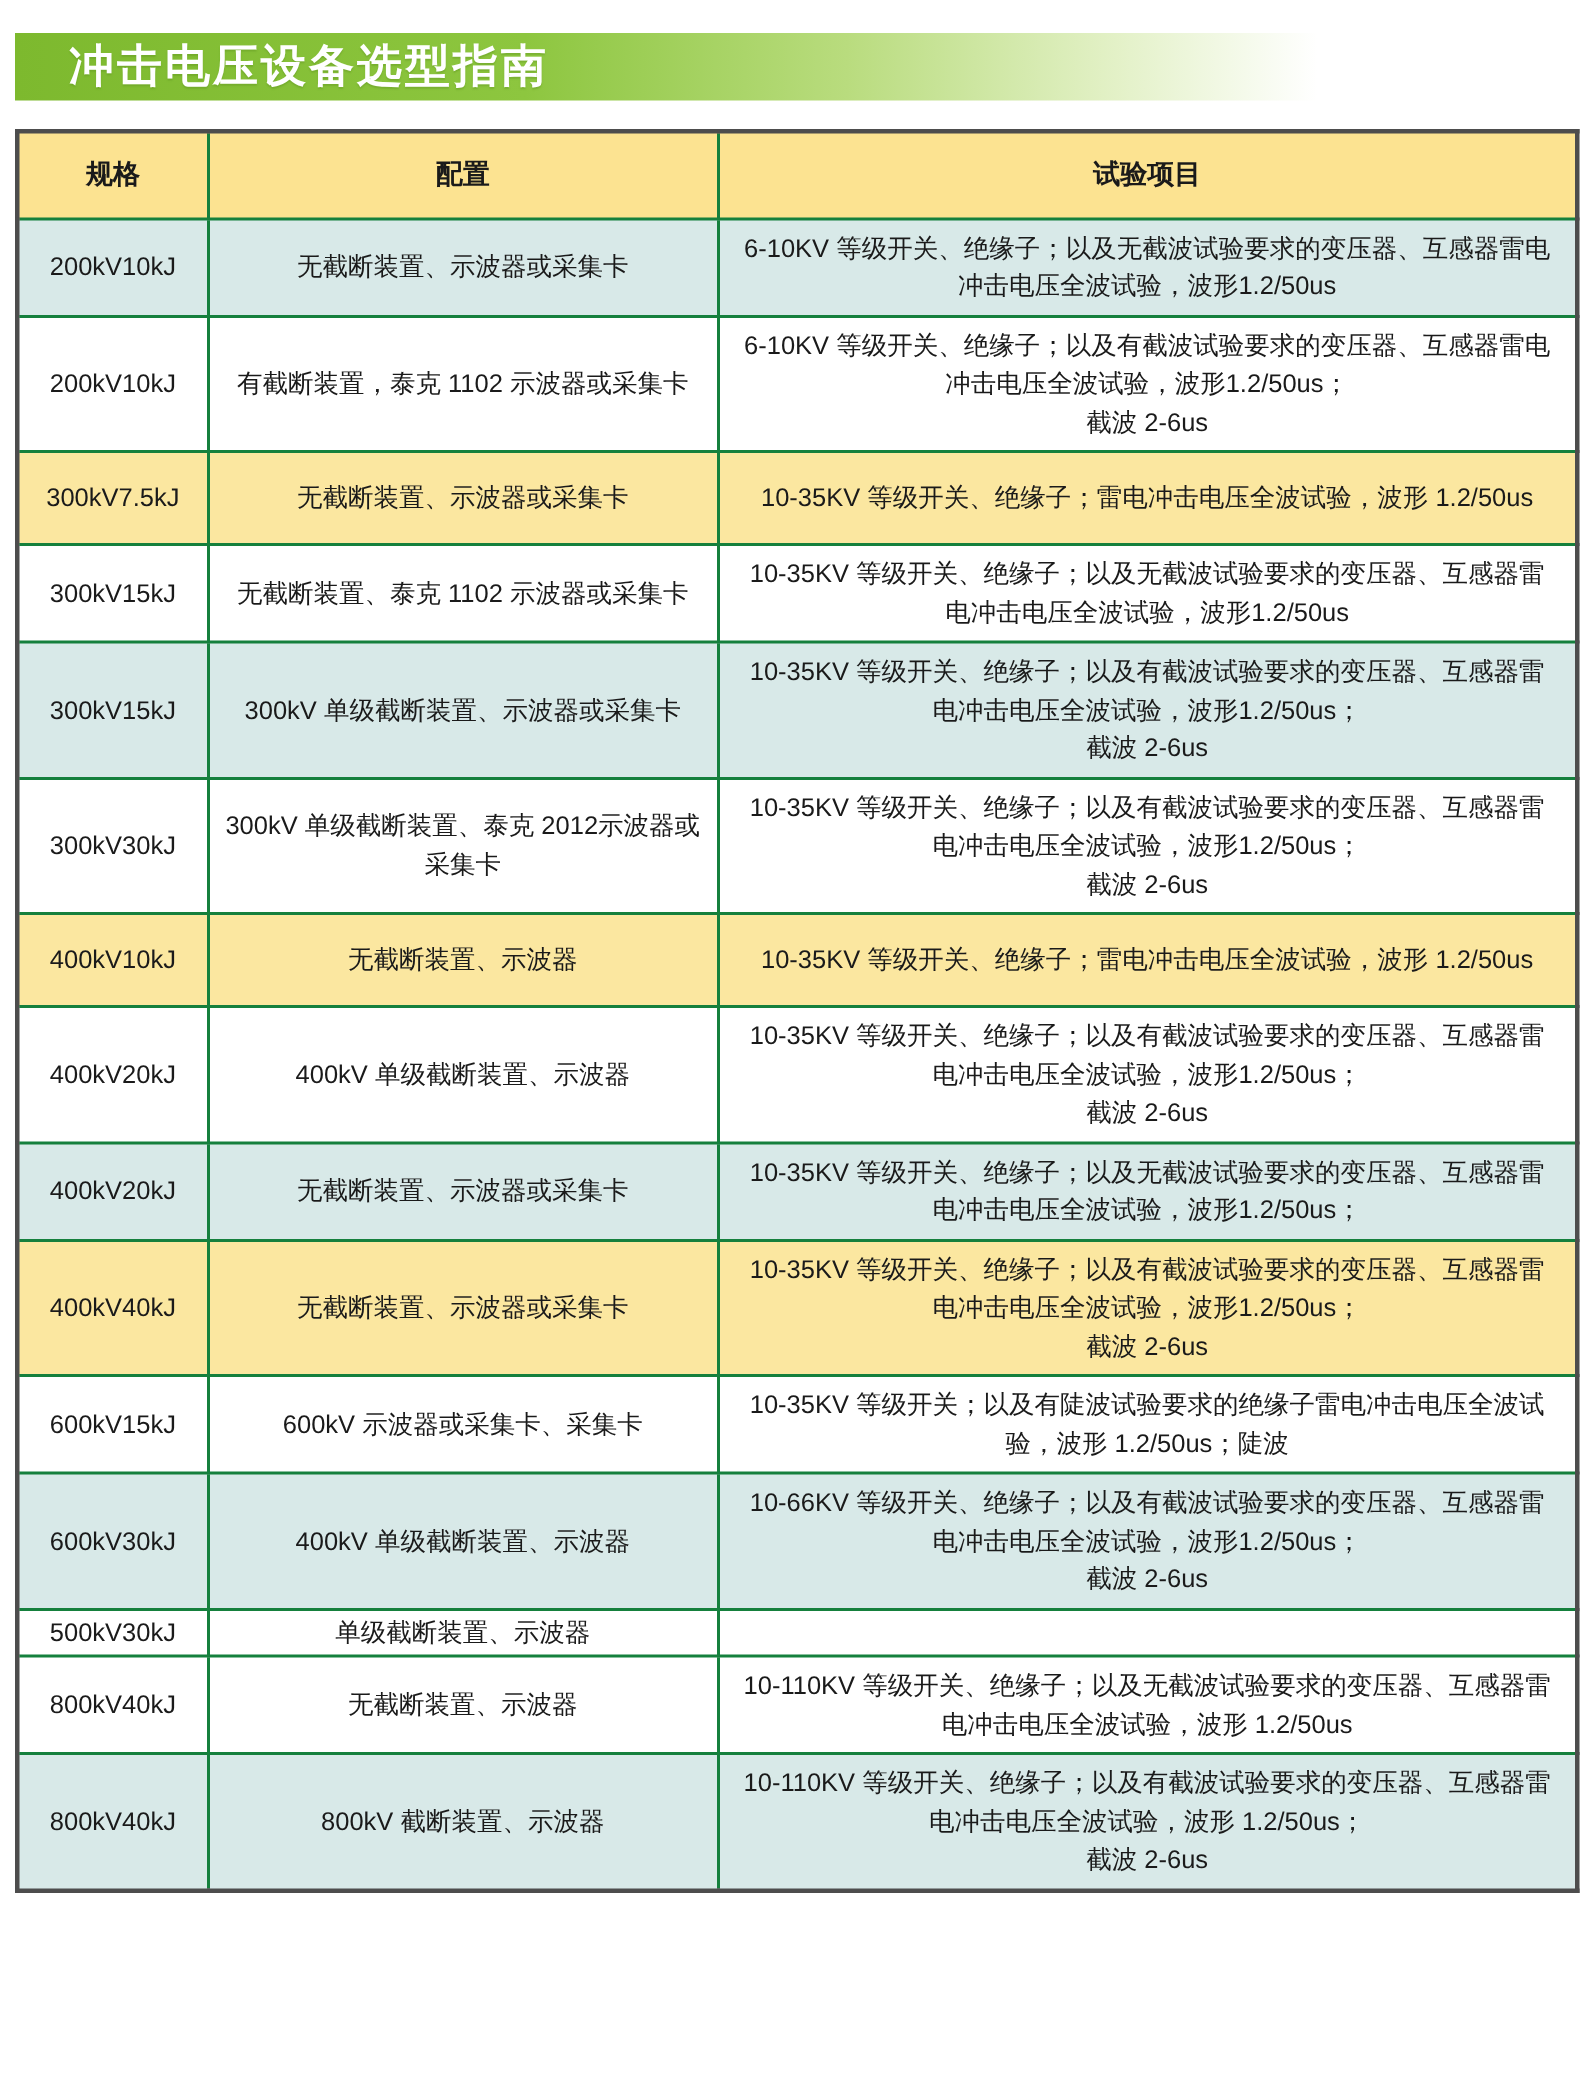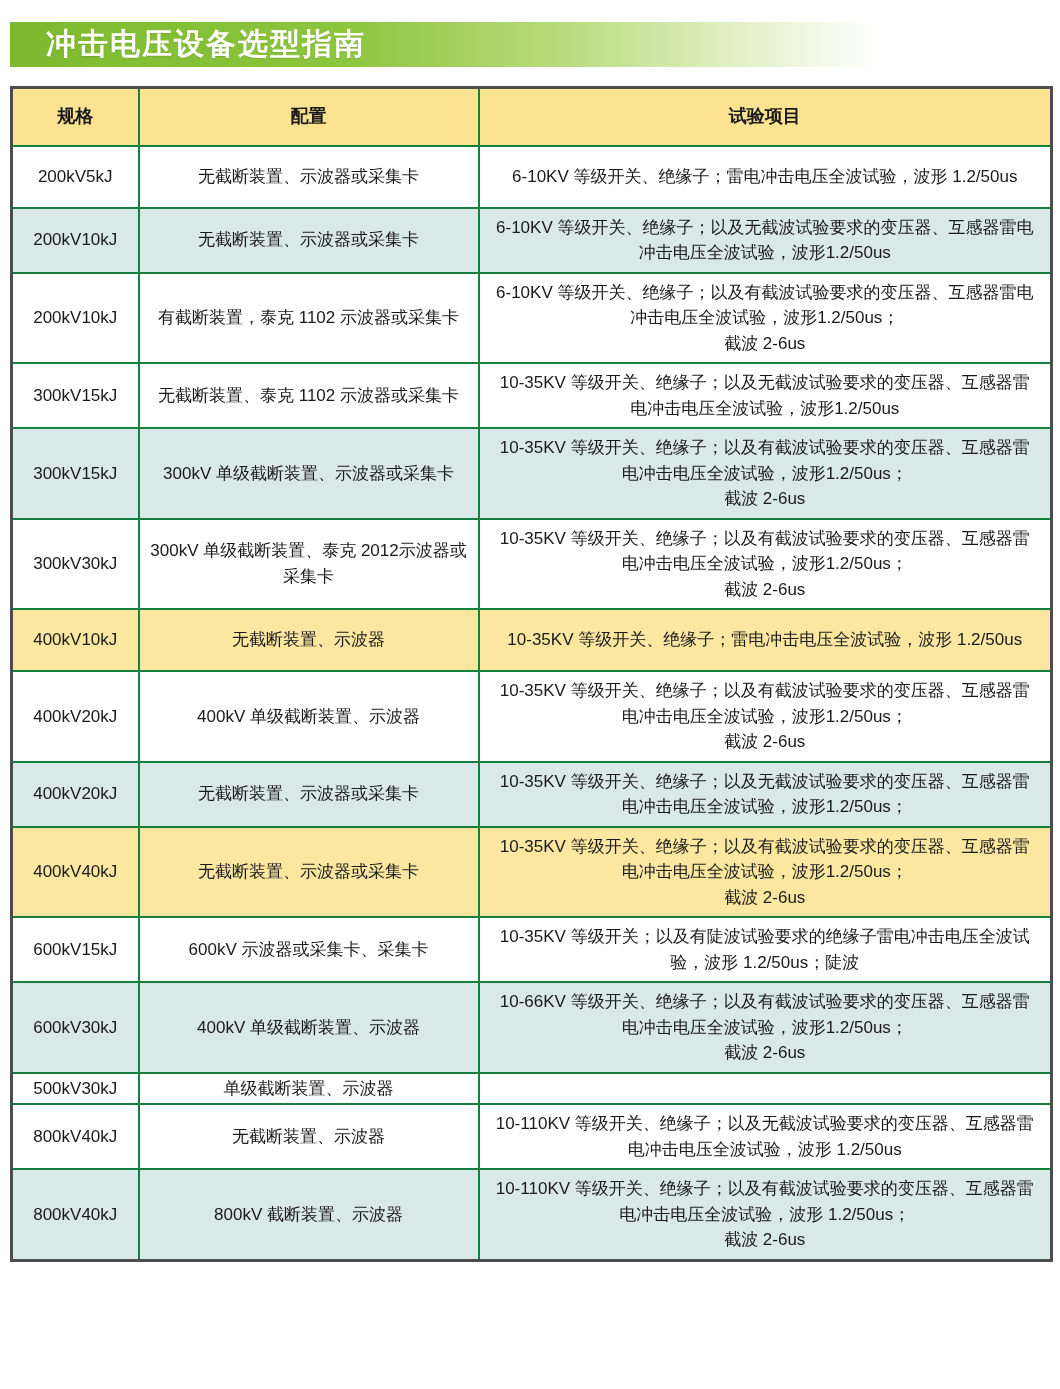--- a/index.html
+++ b/index.html
@@ -67,35 +67,35 @@
         <col class="c-test">
     </colgroup>
     <thead>
       <tr>
         <th>规格</th>
         <th>配置</th>
         <th>试验项目</th>
       </tr>
     </thead>
     <tbody id="table-body">
-        <tr class="bg-white">
-      <td class="col-spec">200kV5kJ</td>
-      <td class="col-config">无截断装置、示波器或采集卡</td>
-      <td class="col-test">6-10KV 等级开关、绝缘子；雷电冲击电压全波试验，波形 1.2/50us</td>
-    </tr>
         <tr class="bg-blue">
       <td class="col-spec">200kV10kJ</td>
       <td class="col-config">无截断装置、示波器或采集卡</td>
       <td class="col-test">6-10KV 等级开关、绝缘子；以及无截波试验要求的变压器、互感器雷电冲击电压全波试验，波形1.2/50us</td>
     </tr>
         <tr class="bg-white">
       <td class="col-spec">200kV10kJ</td>
       <td class="col-config">有截断装置，泰克 1102 示波器或采集卡</td>
       <td class="col-test">6-10KV 等级开关、绝缘子；以及有截波试验要求的变压器、互感器雷电冲击电压全波试验，波形1.2/50us；
 截波 2-6us</td>
+    </tr>
+        <tr class="bg-yellow">
+      <td class="col-spec">300kV7.5kJ</td>
+      <td class="col-config">无截断装置、示波器或采集卡</td>
+      <td class="col-test">10-35KV 等级开关、绝缘子；雷电冲击电压全波试验，波形 1.2/50us</td>
     </tr>
         <tr class="bg-white">
       <td class="col-spec">300kV15kJ</td>
       <td class="col-config">无截断装置、泰克 1102 示波器或采集卡</td>
       <td class="col-test">10-35KV 等级开关、绝缘子；以及无截波试验要求的变压器、互感器雷电冲击电压全波试验，波形1.2/50us</td>
     </tr>
         <tr class="bg-blue">
       <td class="col-spec">300kV15kJ</td>
       <td class="col-config">300kV 单级截断装置、示波器或采集卡</td>
       <td class="col-test">10-35KV 等级开关、绝缘子；以及有截波试验要求的变压器、互感器雷电冲击电压全波试验，波形1.2/50us；

